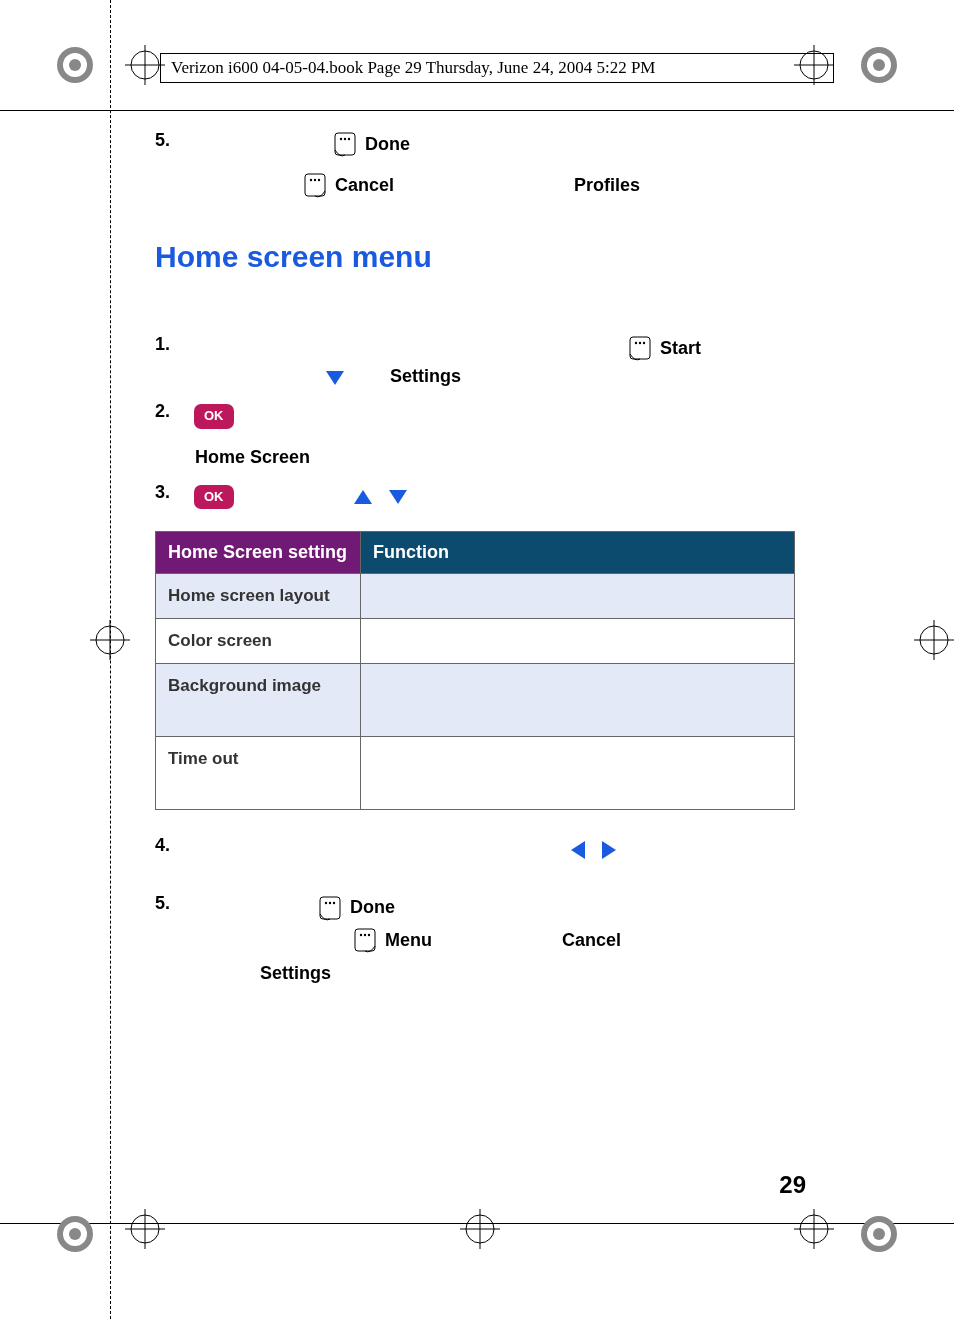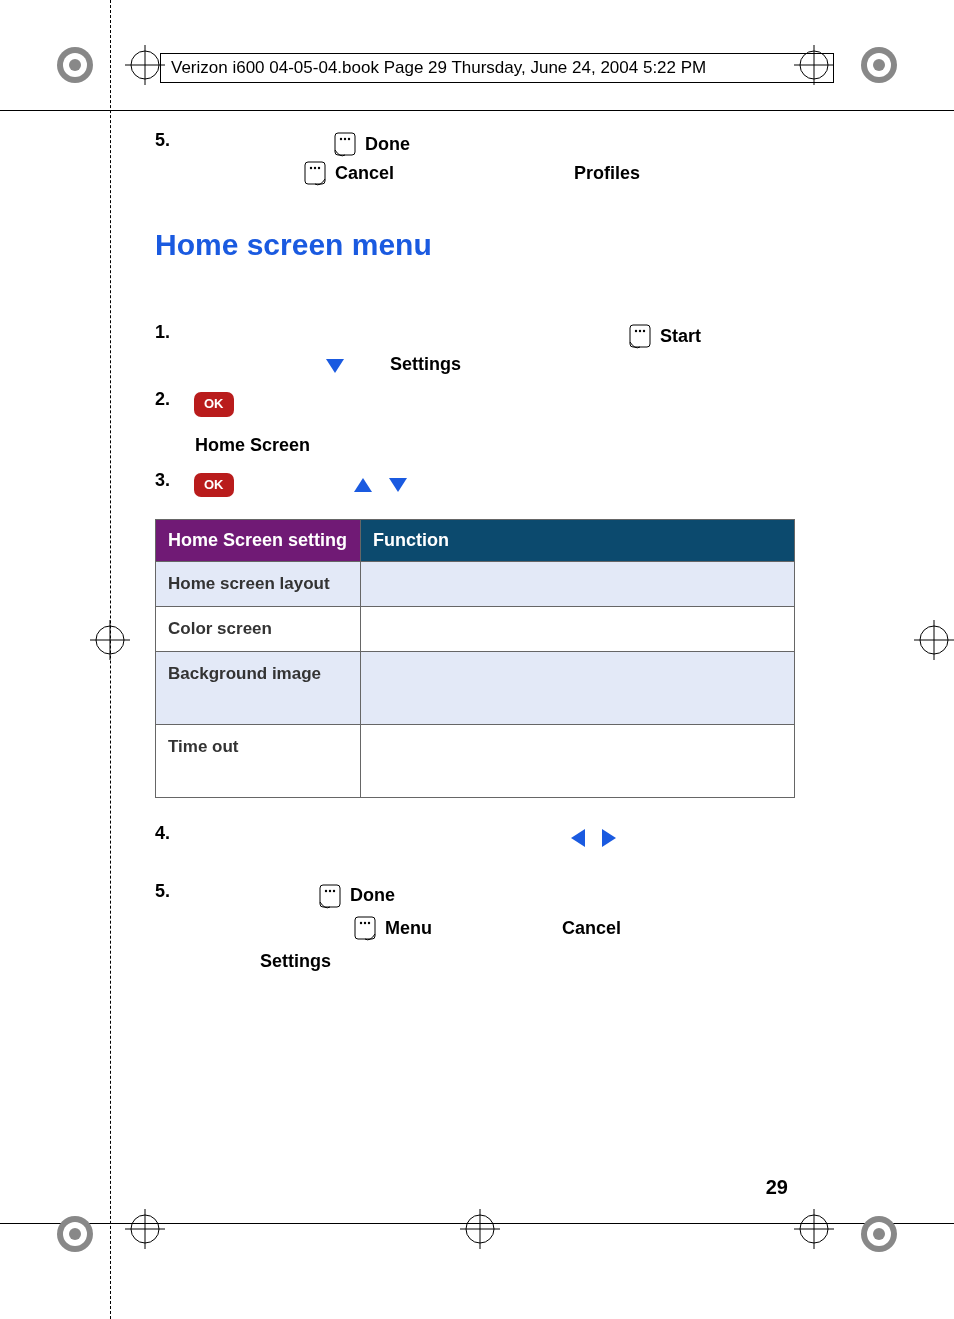--- a/index.html
+++ b/index.html
@@ -13,20 +13,21 @@
     color: #000;
   }
   .print-header {
     position: absolute;
     top: 53px;
     left: 160px;
     right: 120px;
     border: 1px solid #000;
     padding: 4px 10px;
     font-size: 17px;
+    font-family: Liberation Serif, serif;
   }
   .content {
     position: absolute;
     top: 130px;
     left: 155px;
     width: 640px;
   }
   .step {
     display: flex;
     align-items: flex-start;
@@ -45,21 +46,21 @@
   .soft-icon {
     display: inline-block;
     vertical-align: middle;
     margin: 0 4px;
   }
   .soft-icon svg {
     display: block;
   }
   .ok-btn {
     display: inline-block;
-    background: #b91c1c;
+    background: #be185d;
     color: #fff;
     font-weight: bold;
     font-size: 13px;
     padding: 2px 10px;
     border-radius: 7px;
     vertical-align: middle;
     margin: 0 4px;
   }
   .arrow-down {
     display:inline-block; width:0;height:0;border-left:9px solid transparent;border-right:9px solid transparent;border-top:14px solid #1a5ae0;vertical-align:middle;margin:0 6px;
@@ -110,23 +111,23 @@
   }
   table.settings tr:nth-child(odd) td { background: #fff; }
   table.settings tr:nth-child(even) td { background: #e3e9f7; }
   table.settings td:first-child {
     font-weight: bold;
     color: #333;
   }
   .page-num {
     position: absolute;
     bottom: 120px;
-    right: 166px;
-    font-weight: bold;
-    font-size: 20px;
+    right: 148px;
+    font-weight: bold;
+    font-size: 24px;
   }
   .reg-mark {
     position:absolute;
   }
   .rule-h {
     position:absolute;
     height:1px;
     background:#000;
   }
   .rule-v {
@@ -212,21 +213,21 @@
           <svg width="22" height="26">
               <rect x="1" y="1" width="20" height="22" rx="3" fill="#fff" stroke="#000"></rect>
               <circle cx="7" cy="7" r="1.2" fill="#000"></circle>
               <circle cx="11" cy="7" r="1.2" fill="#000"></circle>
               <circle cx="15" cy="7" r="1.2" fill="#000"></circle>
               <path d="M1 18 Q6 26 11 23" fill="none" stroke="#000"></path>
             </svg>
         </span>
         <span class="bold">Done</span>
       </div>
-      <div style="padding-left:110px; margin-top:0;">
+      <div style="padding-left:110px; margin-top:12px;">
         <span class="soft-icon">
           <svg width="22" height="26">
               <rect x="1" y="1" width="20" height="22" rx="3" fill="#fff" stroke="#000"></rect>
               <circle cx="7" cy="7" r="1.2" fill="#000"></circle>
               <circle cx="11" cy="7" r="1.2" fill="#000"></circle>
               <circle cx="15" cy="7" r="1.2" fill="#000"></circle>
               <path d="M21 18 Q16 26 11 23" fill="none" stroke="#000"></path>
             </svg>
         </span>
         <span class="bold">Cancel</span>

